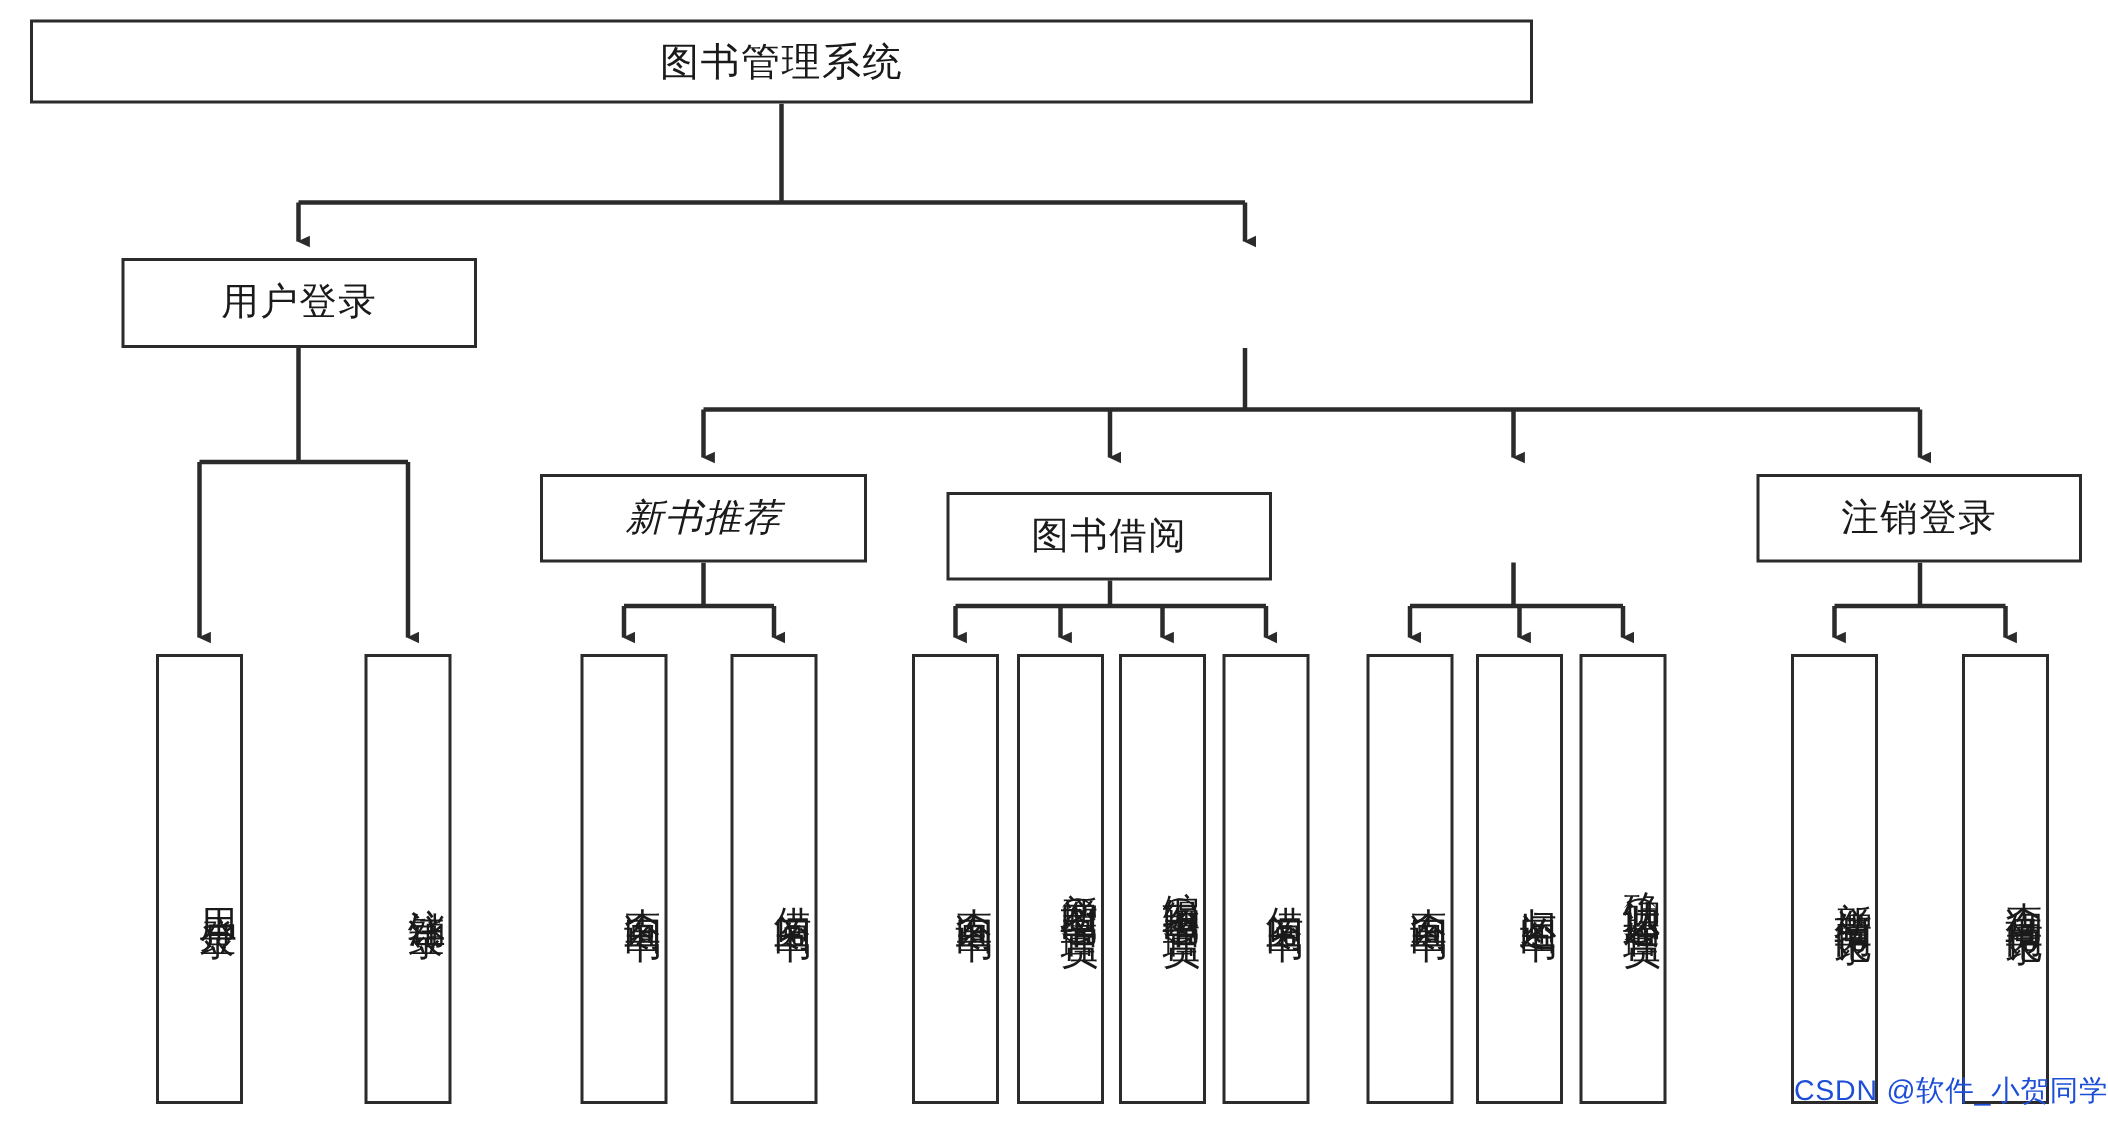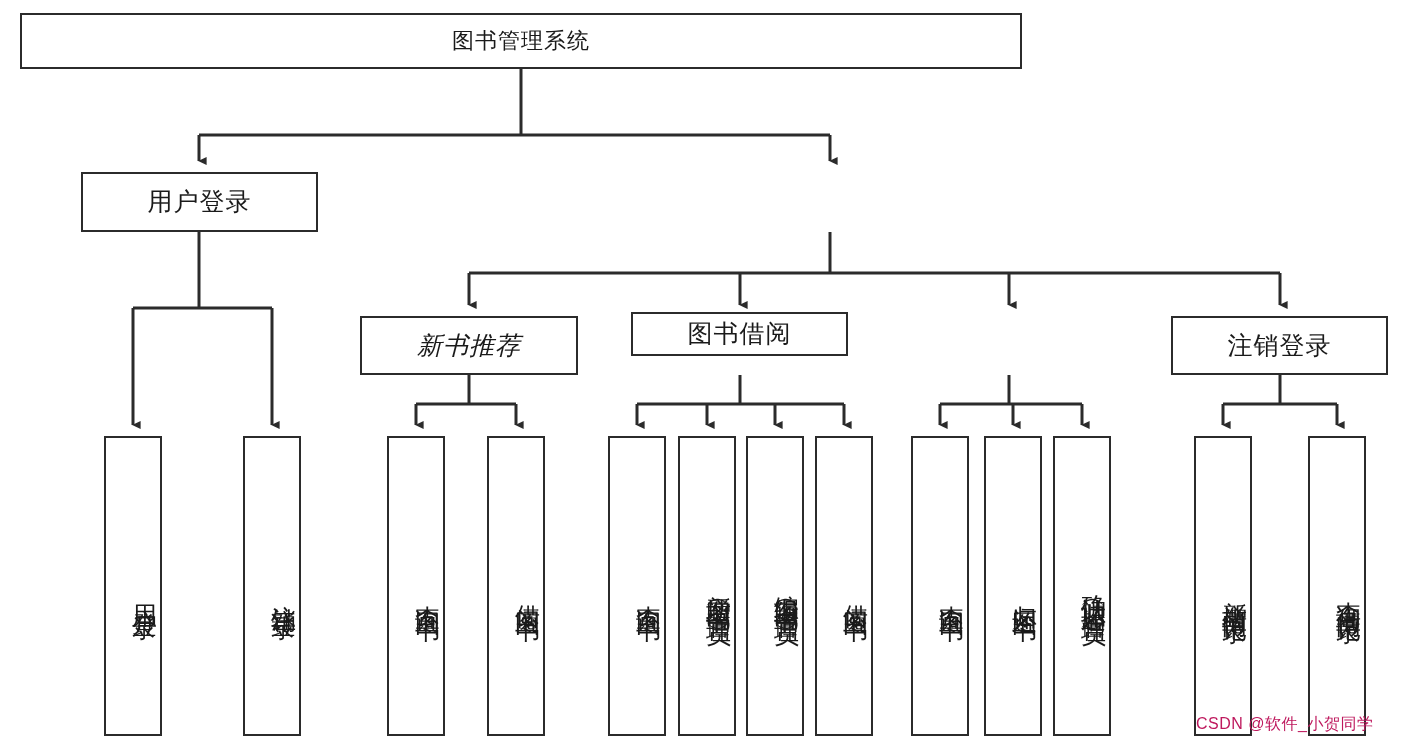--- a/index.html
+++ b/index.html
@@ -35,43 +35,43 @@
     align-items: center;
     justify-content: center;
     color: #1a1a1a;
   }
   .node.horiz {
     font-size: 25px;
     letter-spacing: 1px;
     line-height: 1.1;
   }
   .node.root {
-    font-size: 22px;
+    font-size: 26px;
     justify-content: center;
   }
   
   .node.vert {
     writing-mode: vertical-rl;
     text-orientation: upright;
     align-items: flex-start;
     justify-content: center;
     padding-top: 14px;
     font-size: 25px;
     line-height: 1.25;
     letter-spacing: 4px;
   }
   .node.vert .vtext {
     writing-mode: vertical-rl;
     text-orientation: upright;
     white-space: nowrap;
   }
   .watermark {
     position: absolute;
-    font-size: 16px;
-    color: #be185d;
+    font-size: 19px;
+    color: #1d4ed8;
     white-space: nowrap;
     letter-spacing: 0.5px;
   }
 </style>
 </head>
 <body>
 
 <div id="canvas">
 
   <svg id="edges" viewBox="0 0 1405 747" width="1405" height="747" xmlns="http://www.w3.org/2000/svg">
@@ -129,21 +129,21 @@
     <span>图书管理系统</span>
   </div>
 
   <div class="node horiz" style="left:81px; top:172px; width:237px; height:60px;">
     <span>用户登录</span>
   </div>
 
   <div class="node horiz" style="left:360px; top:316px; width:218px; height:59px;font-style:italic;">
     <span>新书推荐</span>
   </div>
-  <div class="node horiz" style="left:631px; top:312px; width:217px; height:44px;">
+  <div class="node horiz" style="left:631px; top:328px; width:217px; height:59px;">
     <span>图书借阅</span>
   </div>
   <div class="node horiz" style="left:1171px; top:316px; width:217px; height:59px;">
     <span>注销登录</span>
   </div>
 
   <div class="node vert" style="left:104px; top:436px; width:58px; height:300px;">
     <span class="vtext">用户登录</span>
   </div>
   <div class="node vert" style="left:243px; top:436px; width:58px; height:300px;">

